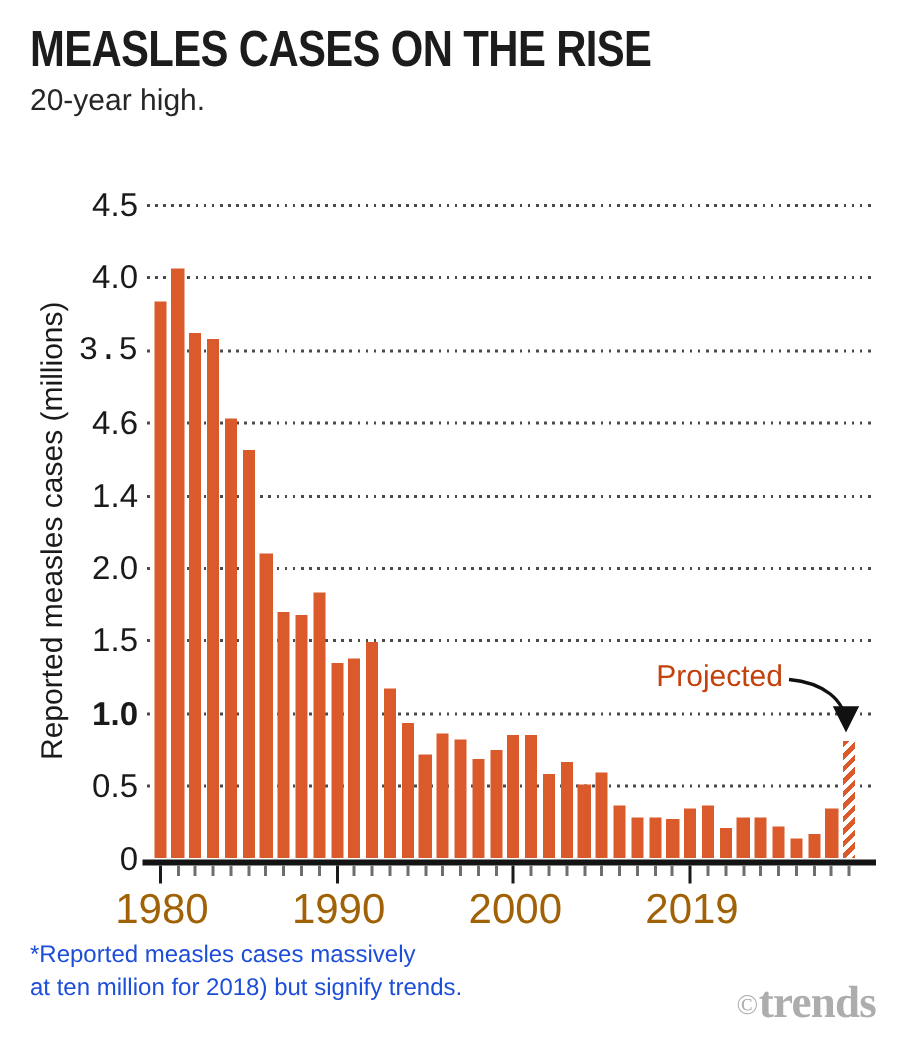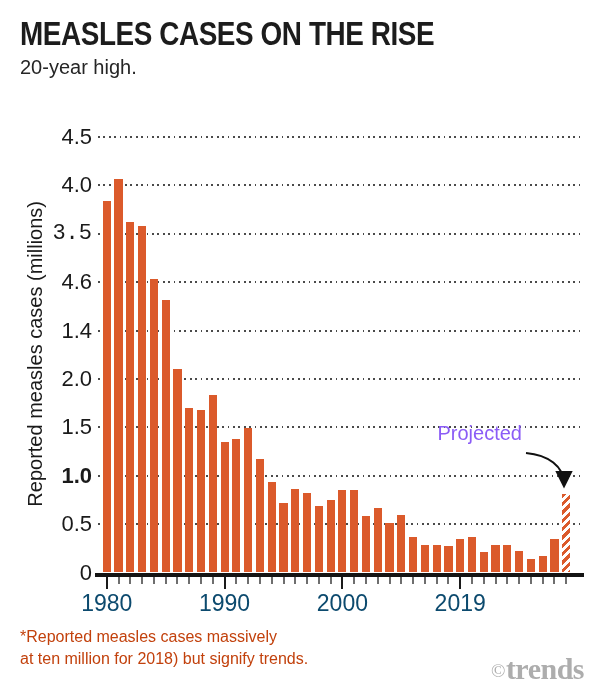--- a/index.html
+++ b/index.html
@@ -26,39 +26,39 @@
   }
   .bar{position:absolute;}
   .bar.solid{background:#db5a2b;}
   .bar.hatched{
     background:repeating-linear-gradient(135deg,#db5a2b 0 3.2px,#ffffff 3.2px 5.9px);
   }
   #xaxis{position:absolute;background:#141414;}
   .tick{position:absolute;background:#6e6e6e;}
   .tick.major{background:#1a1a1a;}
   .xlab{
-    position:absolute;width:60px;text-align:center;font-size:23px;color:#0c4a6e;
+    position:absolute;width:60px;text-align:center;font-size:28px;color:#a16207;
   }
   #yaxis-title{
     position:absolute;left:22px;top:134px;height:440px;width:26px;
     display:flex;align-items:center;justify-content:center;
   }
   #yaxis-title span{
     writing-mode:vertical-rl;transform:rotate(180deg);
     font-size:20px;color:#1a1a1a;white-space:nowrap;
   }
   
   #projected-label{
-    position:absolute;left:400px;top:422px;width:122px;text-align:right;
-    font-size:20px;color:#8b5cf6;
+    position:absolute;left:400px;top:440px;width:122px;text-align:right;
+    font-size:20px;color:#c2410c;
   }
   #projected-arrow{position:absolute;left:518px;top:444px;}
   
   #footnote{
-    position:absolute;left:20px;top:626px;font-size:16px;line-height:21.5px;color:#c2410c;
+    position:absolute;left:20px;top:626px;font-size:16px;line-height:21.5px;color:#1d4ed8;
   }
   #footnote span{display:block;}
   #logo{
     position:absolute;left:476px;top:652px;width:108px;text-align:right;
     font-family:"Liberation Serif",serif;font-weight:bold;font-size:30px;color:#adadad;
     letter-spacing:-0.5px;
   }
   #logo .copy{font-size:19px;font-weight:normal;vertical-align:2px;margin-right:1px;}
 </style>
 </head>

